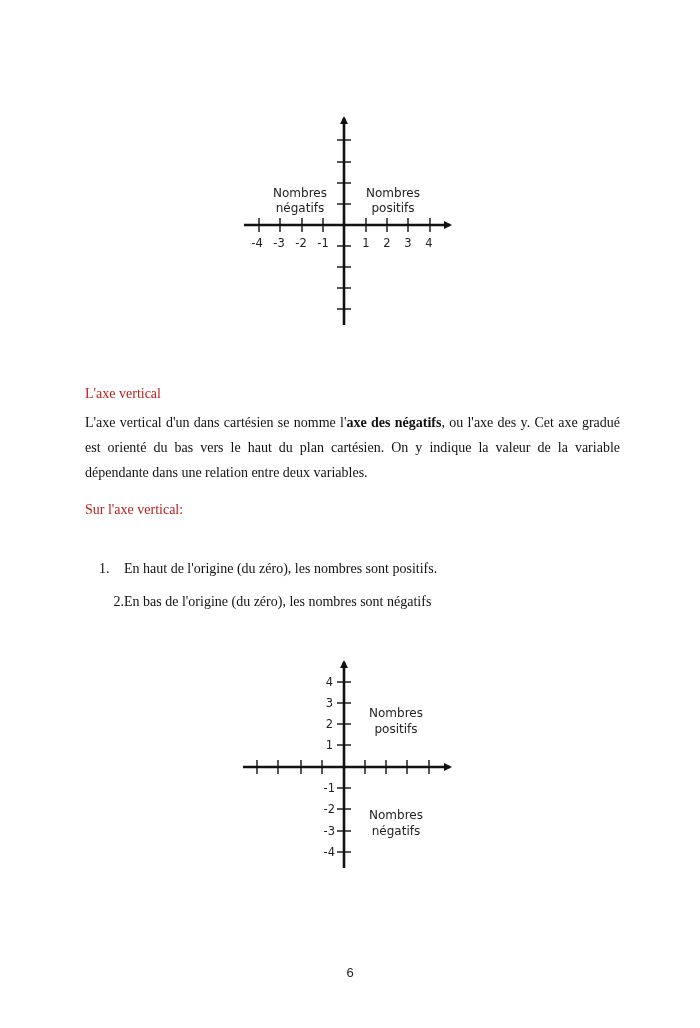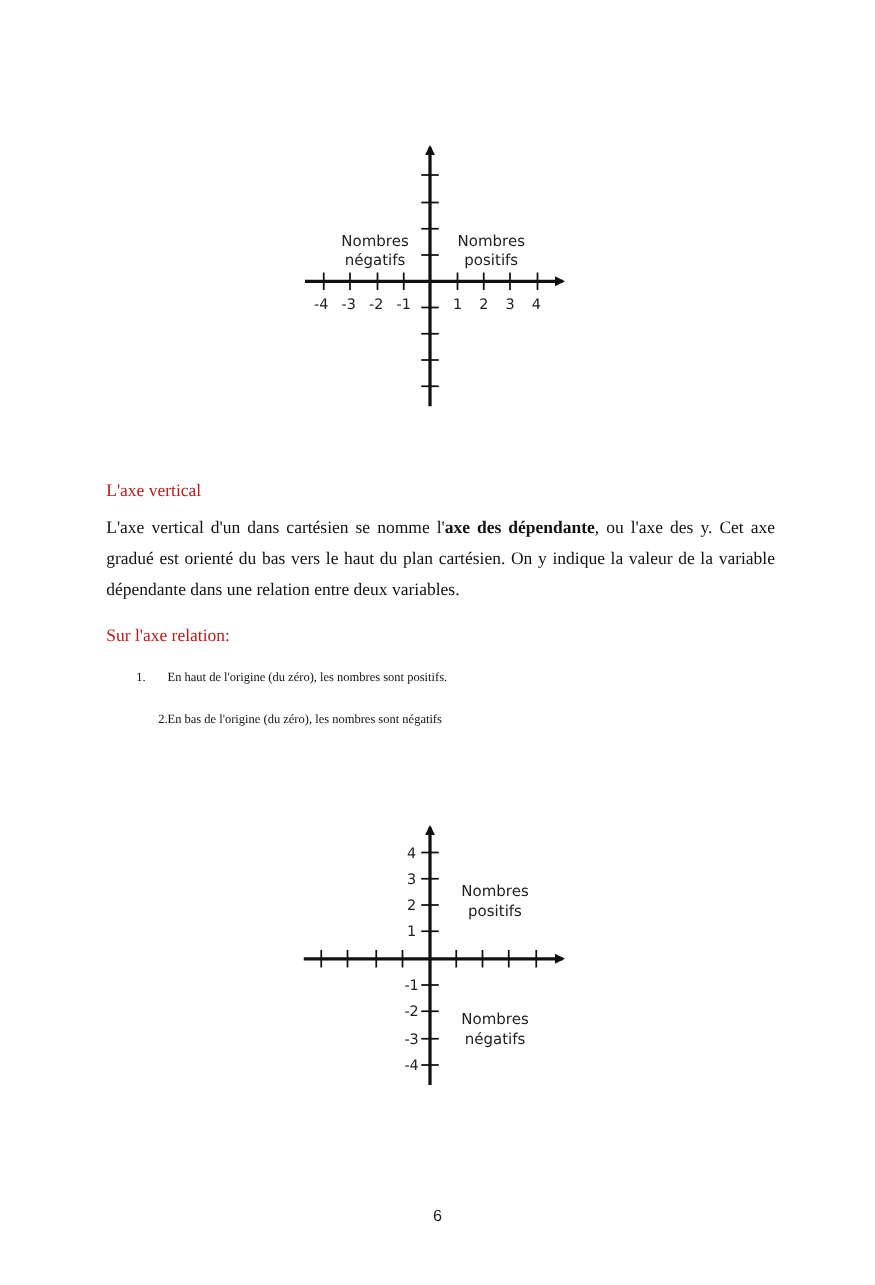--- a/index.html
+++ b/index.html
@@ -1,21 +1,21 @@
 <!DOCTYPE html>
 <html><head>
   <meta charset="utf-8">
   <style>
     html, body { margin: 0; padding: 0; background: #ffffff; }
     body { width: 700px; height: 1028px; position: relative; overflow: hidden; font-family: "Liberation Serif", serif; color: #111; }
     .figure { position: absolute; left: 0; top: 0; }
     .txt { position: absolute; font-family: "Liberation Serif", serif; font-size: 14px; color: #b91c1c; white-space: nowrap; }
     .para { position: absolute; left: 85px; width: 535px; font-family: "Liberation Serif", serif; font-size: 14px; line-height: 25px; color: #111; text-align: justify; text-align-last: left; }
     .para b { font-weight: bold; }
-    .list-item { position: absolute; left: 109px; font-family: "Liberation Serif", serif; font-size: 10px; color: #111; white-space: nowrap; }
+    .list-item { position: absolute; left: 99px; font-family: "Liberation Serif", serif; font-size: 14px; color: #111; white-space: nowrap; margin-top: 24px; }
     .list-item .num { display: inline-block; width: 25px; }
     .page-num { position: absolute; left: 0; width: 700px; top: 965px; text-align: center; font-family: "Liberation Sans", sans-serif; font-size: 13px; color: #222; }
     svg text { font-family: "DejaVu Sans", sans-serif; }
   </style>
 </head>
 <body>
 
 <svg class="figure" width="700" height="1028" viewBox="0 0 700 1028" style="position:absolute;left:0;top:0;">
   <defs>
     <marker id="arrowhead" markerWidth="8" markerHeight="8" refX="6" refY="4" orient="auto" markerUnits="userSpaceOnUse">
@@ -101,23 +101,23 @@
   <g font-size="12" fill="#222" text-anchor="middle">
     <text x="396" y="717">Nombres</text>
     <text x="396" y="733">positifs</text>
     <text x="396" y="819">Nombres</text>
     <text x="396" y="835">négatifs</text>
   </g>
 </svg>
 
 <div class="txt" style="left:85px; top:386px;">L'axe vertical</div>
 
-<div class="para" style="top:410px;"><span>L'axe vertical d'un dans cartésien se nomme l'</span><b>axe des dépendante</b><span>, ou l'axe des y. Cet axe gradué est orienté du bas vers le haut du plan cartésien. On y indique la valeur de la variable dépendante dans une relation entre deux variables.</span></div>
+<div class="para" style="top:410px;"><span>L'axe vertical d'un dans cartésien se nomme l'</span><b>axe des négatifs</b><span>, ou l'axe des y. Cet axe gradué est orienté du bas vers le haut du plan cartésien. On y indique la valeur de la variable dépendante dans une relation entre deux variables.</span></div>
 
-<div class="txt" style="left:85px; top:502px;">Sur l'axe relation:</div>
+<div class="txt" style="left:85px; top:502px;">Sur l'axe vertical:</div>
 
 <div class="list-item" style="top:537px;">
   <span class="num">1.</span><span>En haut de l'origine (du zéro), les nombres sont positifs.</span>
 </div>
 <div class="list-item" style="top:570px;text-align:right;">
   <span class="num">2.</span><span>En bas de l'origine (du zéro), les nombres sont négatifs</span>
 </div>
 
 <div class="page-num">6</div>
 

